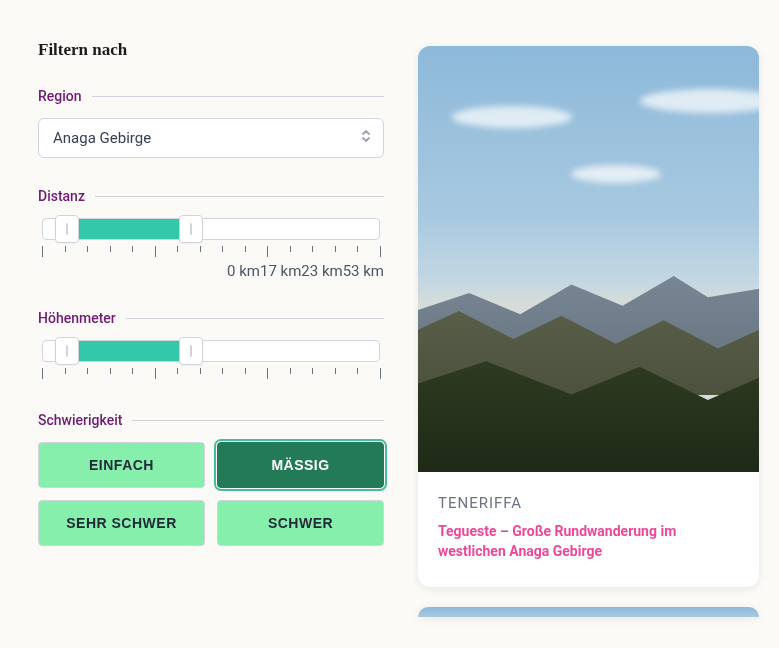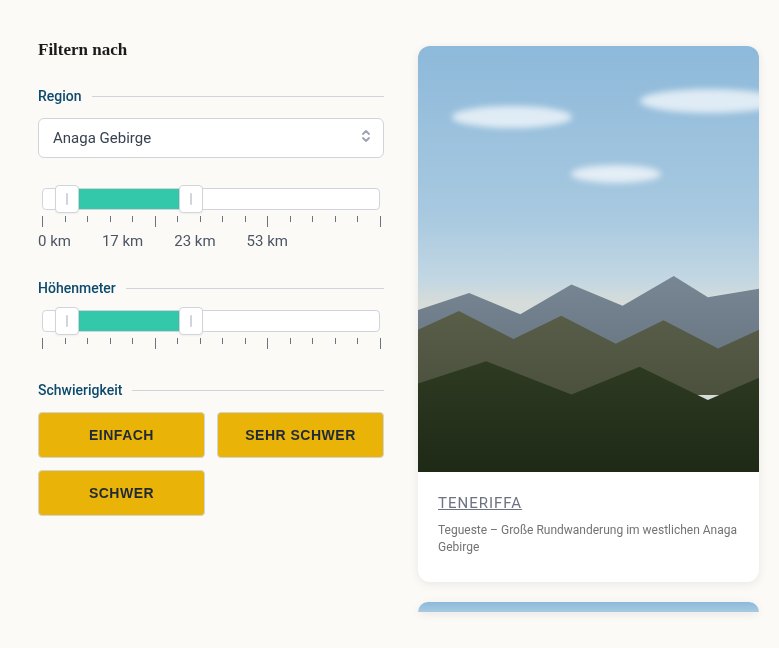--- a/index.html
+++ b/index.html
@@ -26,21 +26,21 @@
   }
   .field { margin-bottom: 30px; }
   .label-row {
     display: flex;
     align-items: center;
     gap: 10px;
     margin-bottom: 14px;
   }
   .label-row .lbl {
     font-size: 14px;
-    color: #0c4a6e;
+    color: #701a75;
     font-weight: 500;
     white-space: nowrap;
   }
   .label-row .line {
     flex: 1;
     height: 1px;
     background: #d1d5db;
   }
   .select-wrap {
     position: relative;
@@ -108,36 +108,35 @@
   .tick {
     position: absolute;
     top: 0;
     width: 1px;
     height: 6px;
     background: #6b7280;
   }
   .tick.major { height: 11px; }
   .tick-labels {
     display: flex;
-    justify-content: flex-start;
+    justify-content: flex-end;
     margin: 2px 0 0 0;
     font-size: 15px;
     color: #4b5563;
-    gap: 31px;
   }
   .tick-labels span { white-space: nowrap; }
   
   .btn-grid {
     display: grid;
     grid-template-columns: 1fr 1fr;
     gap: 12px;
   }
   .diff-btn {
     border: 1px solid #d1d5db;
-    background: #eab308;
+    background: #86efac;
     color: #1f2937;
     font-size: 14px;
     font-weight: 600;
     letter-spacing: 0.5px;
     padding: 14px 0;
     border-radius: 4px;
     cursor: pointer;
     text-align: center;
   }
   .diff-btn.active {
@@ -186,26 +185,25 @@
     background: rgba(255,255,255,0.7);
     border-radius: 50%;
     filter: blur(3px);
   }
   .card-body { padding: 22px 20px 26px 20px; }
   .card-kicker {
     font-size: 15px;
     letter-spacing: 1px;
     color: #6b7280;
     margin-bottom: 10px;
-    text-decoration: underline;
   }
   .card-title {
-    font-size: 12px;
-    font-weight: 400;
-    color: #737373;
+    font-size: 14px;
+    font-weight: 700;
+    color: #ec4899;
     line-height: 1.4;
   }
   .card2 {
     height: 10px;
     border-radius: 12px 12px 0 0;
     background: linear-gradient(#8db9da, #a8c9e0);
     box-shadow: 0 2px 10px rgba(0,0,0,0.08);
   }
 </style>
 </head>
@@ -225,20 +223,24 @@
         <span class="select-caret">
           <svg width="12" height="16" viewBox="0 0 12 16" fill="none" stroke="currentColor" stroke-width="1.8" stroke-linecap="round" stroke-linejoin="round">
             <polyline points="3,6 6,3 9,6"></polyline>
             <polyline points="3,10 6,13 9,10"></polyline>
           </svg>
         </span>
       </div>
     </div>
 
     <div class="field">
+      <div class="label-row">
+        <span class="lbl">Distanz</span>
+        <span class="line"></span>
+      </div>
       <div class="slider">
         <div class="slider-fill" id="dist-fill" style="left: 7%; right: 56%;"></div>
         <div class="slider-handle" id="dist-h1" style="left: 7%;"></div>
         <div class="slider-handle" id="dist-h2" style="left: 44%;"></div>
       </div>
       <div class="ticks" id="dist-ticks">
           <div class="tick major" style="left: 0%;"></div>
           <div class="tick" style="left: 6.66667%;"></div>
           <div class="tick" style="left: 13.3333%;"></div>
           <div class="tick" style="left: 20%;"></div>
@@ -293,20 +295,21 @@
         </div>
     </div>
 
     <div class="field">
       <div class="label-row">
         <span class="lbl">Schwierigkeit</span>
         <span class="line"></span>
       </div>
       <div class="btn-grid" id="diff-grid">
           <button class="diff-btn">EINFACH</button>
+          <button class="diff-btn active">MÄSSIG</button>
           <button class="diff-btn">SEHR SCHWER</button>
           <button class="diff-btn">SCHWER</button>
         </div>
     </div>
   </aside>
 
   <main class="results">
     <article class="card">
       <div class="card-img">
         <div class="sky"></div>

